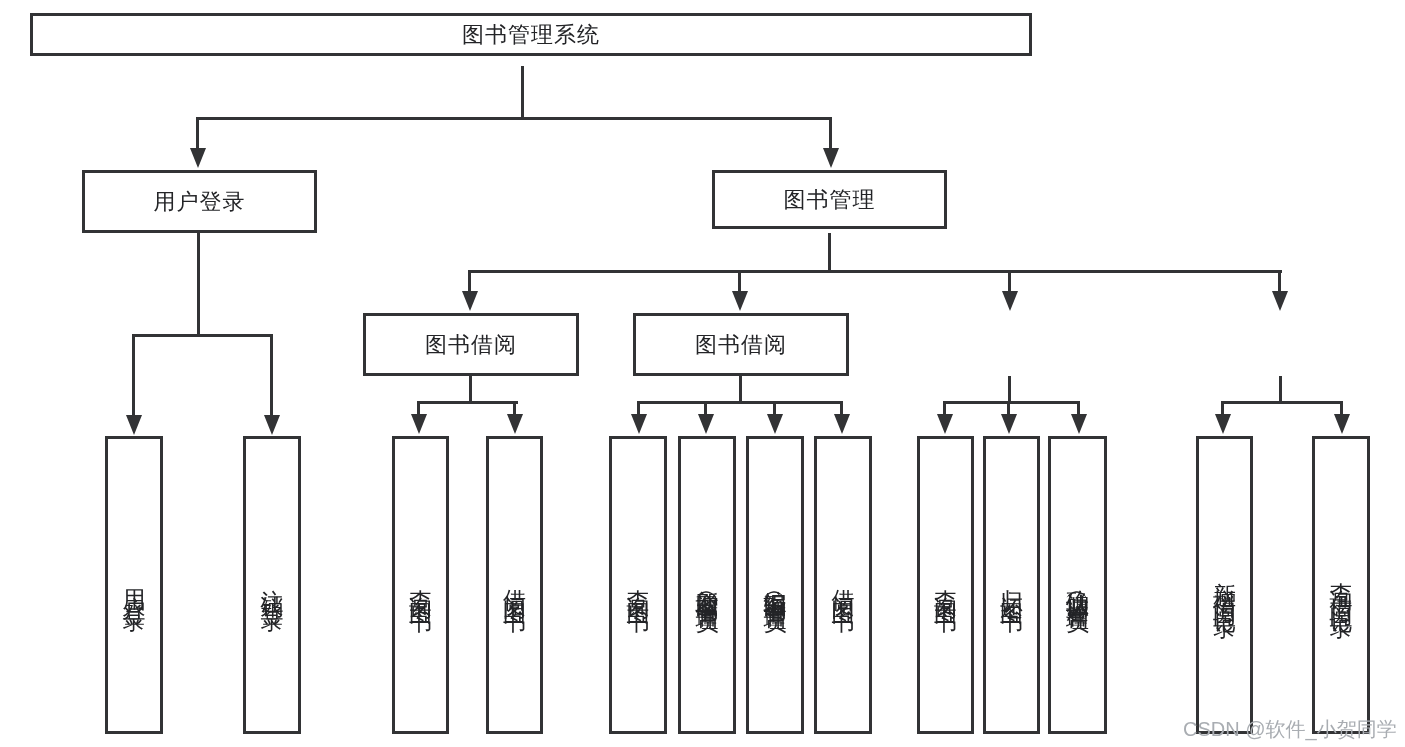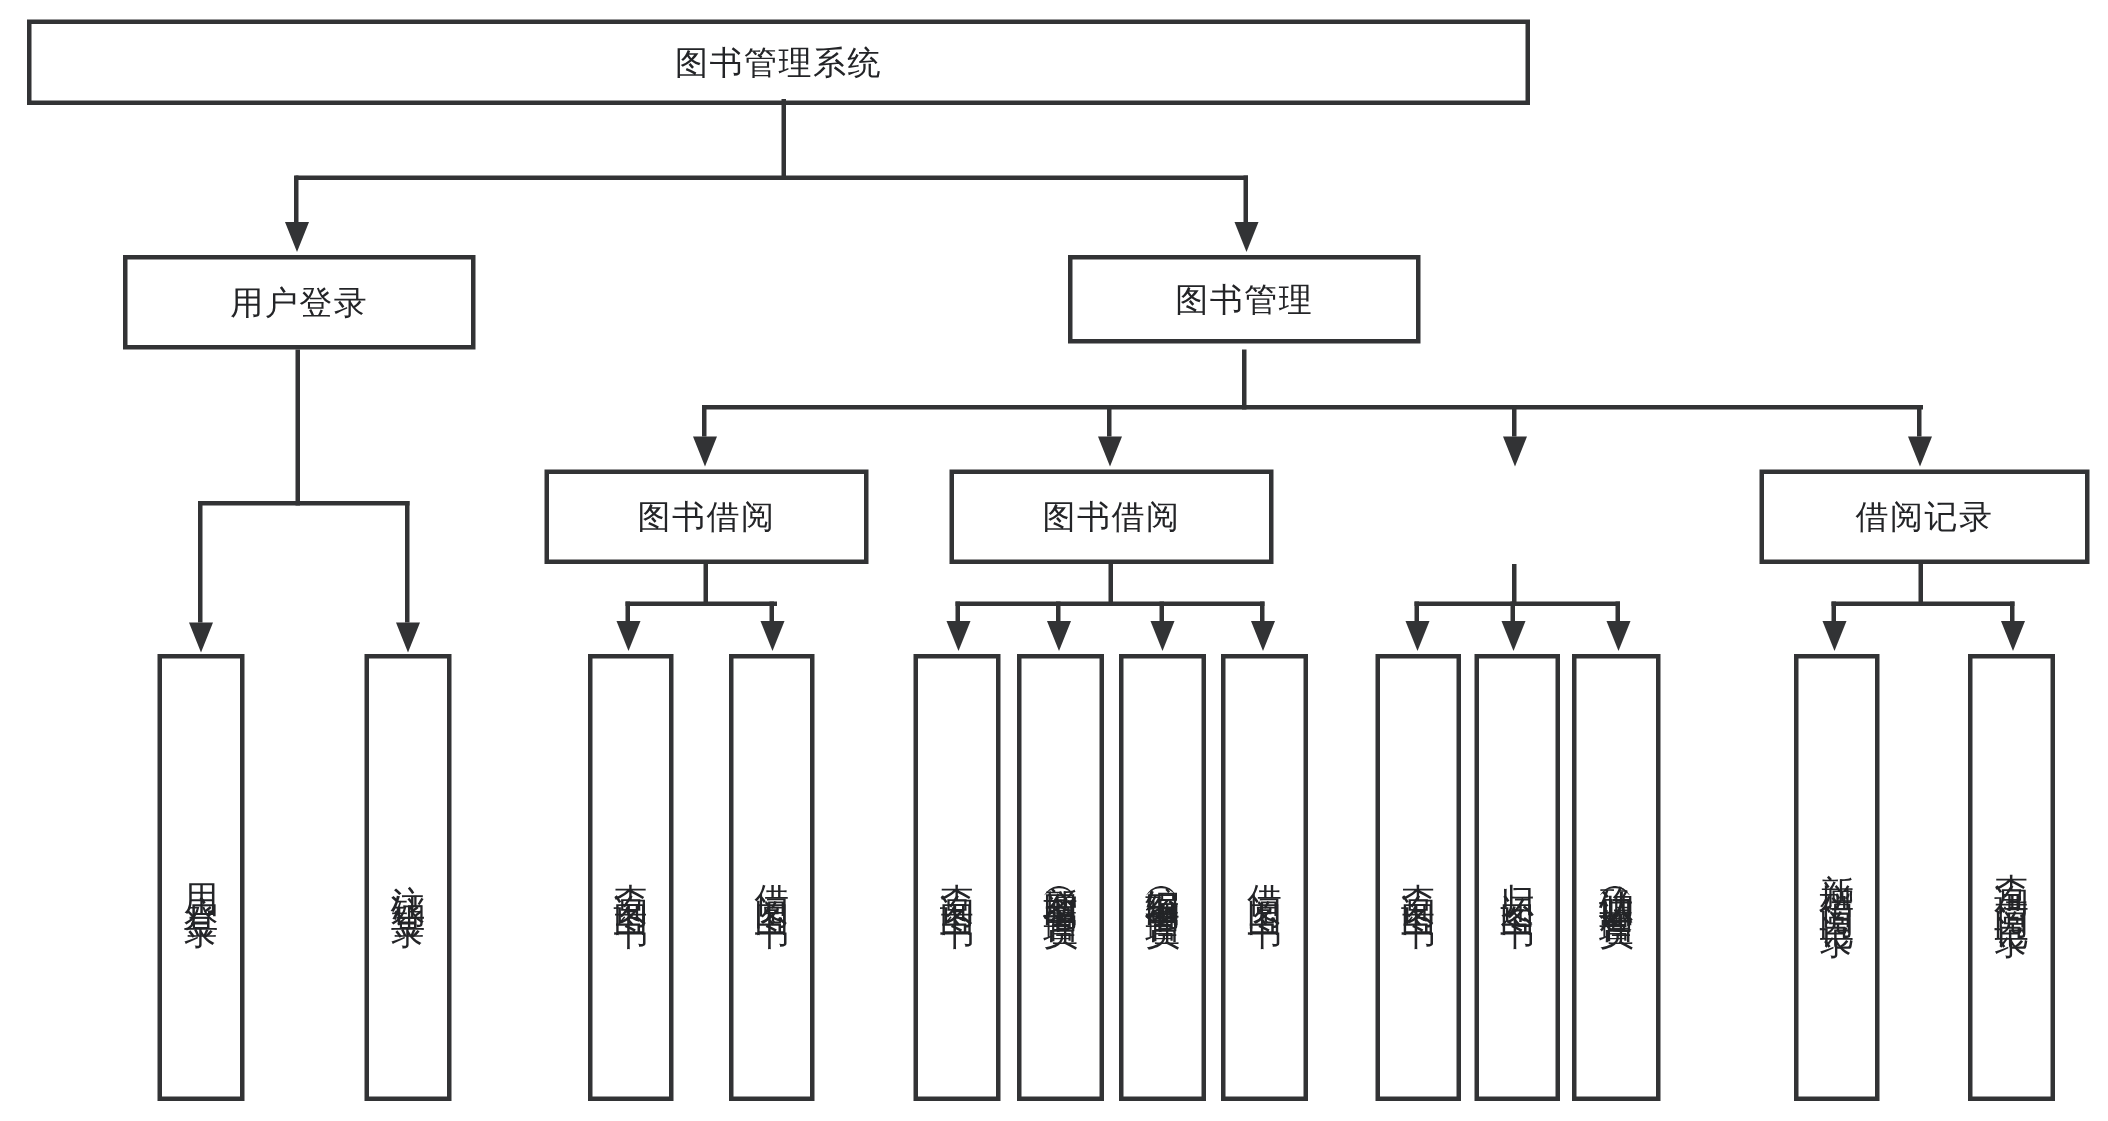--- a/index.html
+++ b/index.html
@@ -62,21 +62,21 @@
     color:var(--wm);
     white-space:nowrap;
     z-index:5;
   }
 </style>
 </head>
 <body>
 
 <div class="stage">
 
-  <div class="node h" style="left:18px;top:13px;width:1002px;height:57px;font-family:Liberation Serif, serif;">
+  <div class="node h" style="left:30px;top:13px;width:1002px;height:43px;font-family:Liberation Serif, serif;">
     <span>图书管理系统</span>
   </div>
 
   <div class="vline" style="left:521px;top:66px;height:53px;"></div>
   <div class="hline" style="left:197px;top:117px;width:635px;"></div>
   <div class="arrow" style="left:196px;top:117px;height:31px;"></div>
   <div class="arrow" style="left:829px;top:117px;height:31px;"></div>
 
   <div class="node h" style="left:82px;top:170px;width:235px;height:63px;">
     <span>用户登录</span>
@@ -95,23 +95,20 @@
   <div class="arrow" style="left:468px;top:270px;height:21px;"></div>
   <div class="arrow" style="left:738px;top:270px;height:21px;"></div>
   <div class="arrow" style="left:1008px;top:270px;height:21px;"></div>
   <div class="arrow" style="left:1278px;top:270px;height:21px;"></div>
 
   <div class="node h" style="left:363px;top:313px;width:216px;height:63px;">
     <span>图书借阅</span>
   </div>
   <div class="node h" style="left:633px;top:313px;width:216px;height:63px;">
     <span>图书借阅</span>
-  </div>
-  <div class="node h" style="left:1173px;top:313px;width:220px;height:63px;">
-    <span>借阅记录</span>
   </div>
 
   <div class="vline" style="left:469px;top:376px;height:28px;"></div>
   <div class="hline" style="left:417px;top:401px;width:101px;"></div>
   <div class="arrow" style="left:417px;top:401px;height:13px;"></div>
   <div class="arrow" style="left:513px;top:401px;height:13px;"></div>
 
   <div class="vline" style="left:739px;top:376px;height:28px;"></div>
   <div class="hline" style="left:637px;top:401px;width:206px;"></div>
   <div class="arrow" style="left:637px;top:401px;height:13px;"></div>
@@ -167,14 +164,15 @@
     <span class="ls-tight">确认归还（管理员）</span>
   </div>
 
   <div class="node v" style="left:1196px;top:436px;width:57px;height:298px;">
     <span>新增借阅记录</span>
   </div>
   <div class="node v" style="left:1312px;top:436px;width:58px;height:298px;">
     <span>查询借阅记录</span>
   </div>
 
+  <div class="watermark">CSDN @软件_小贺同学</div>
 
 </div>
 
 </body></html>

